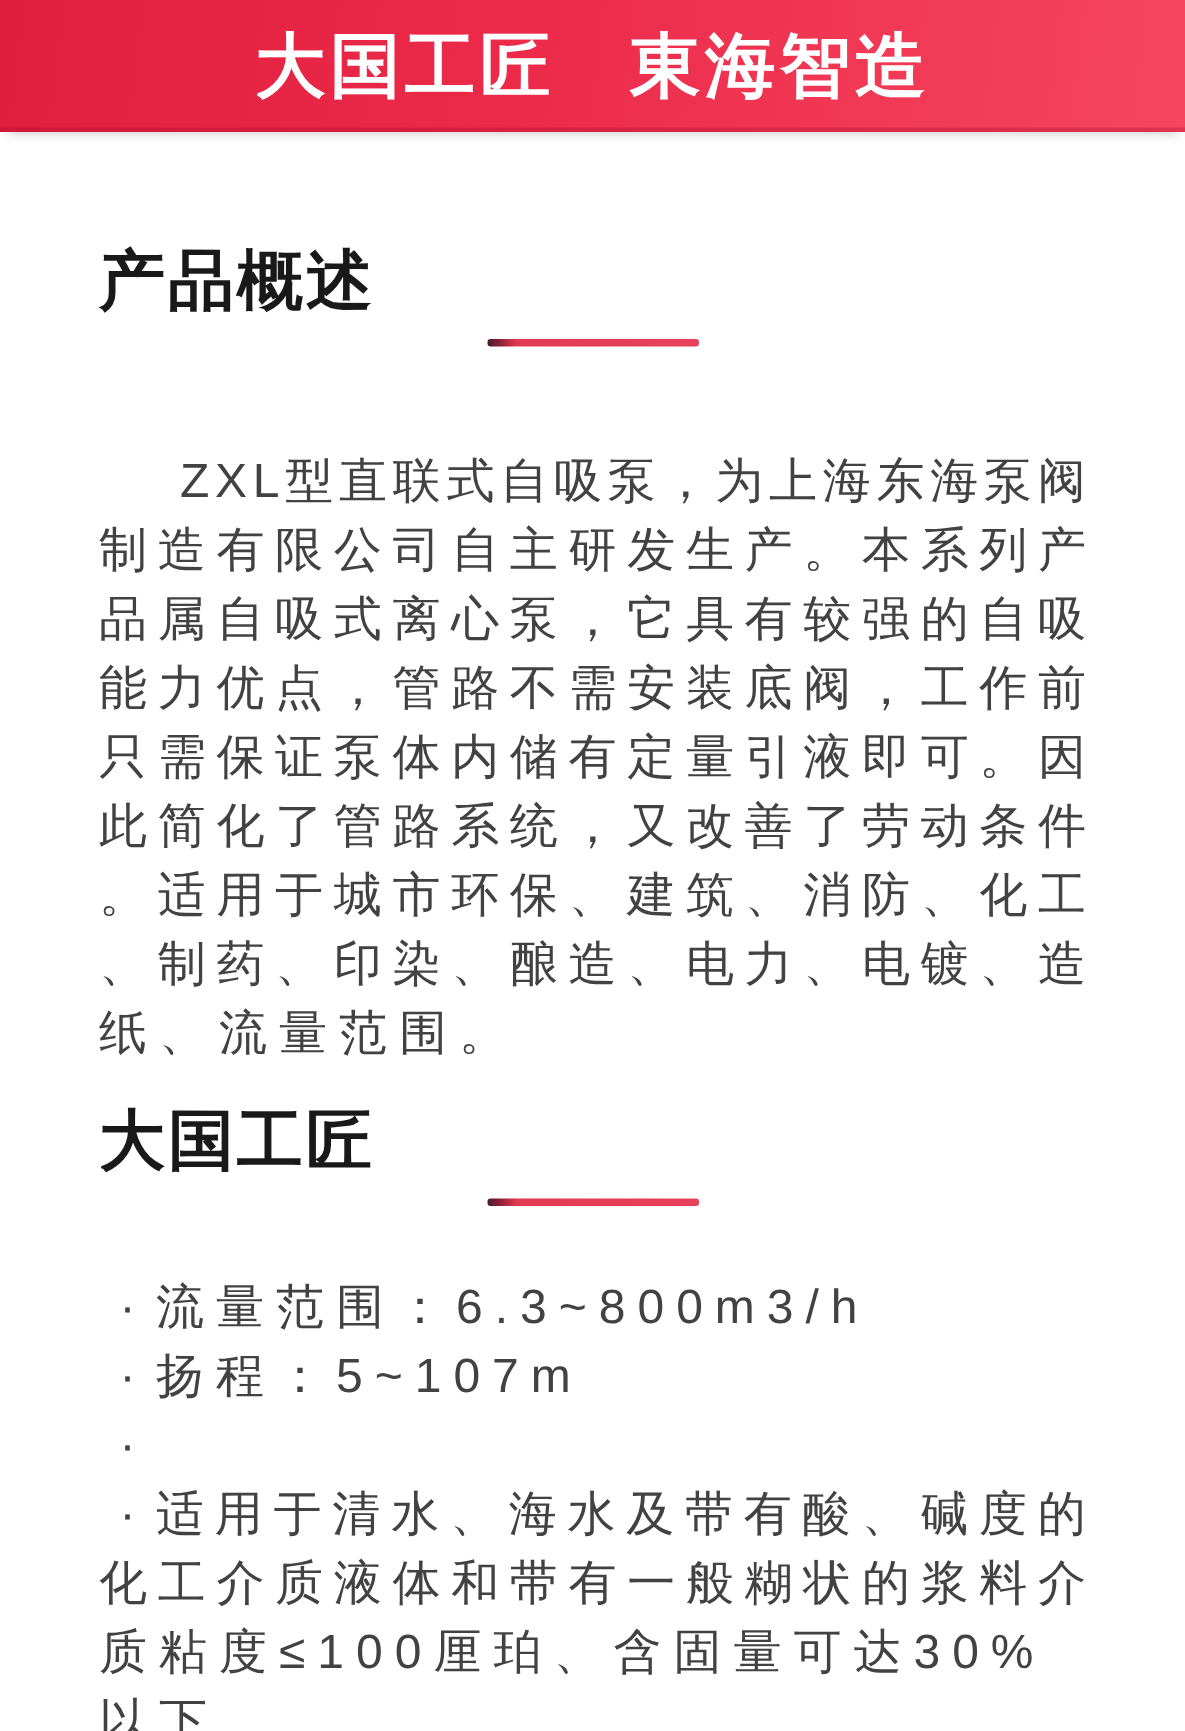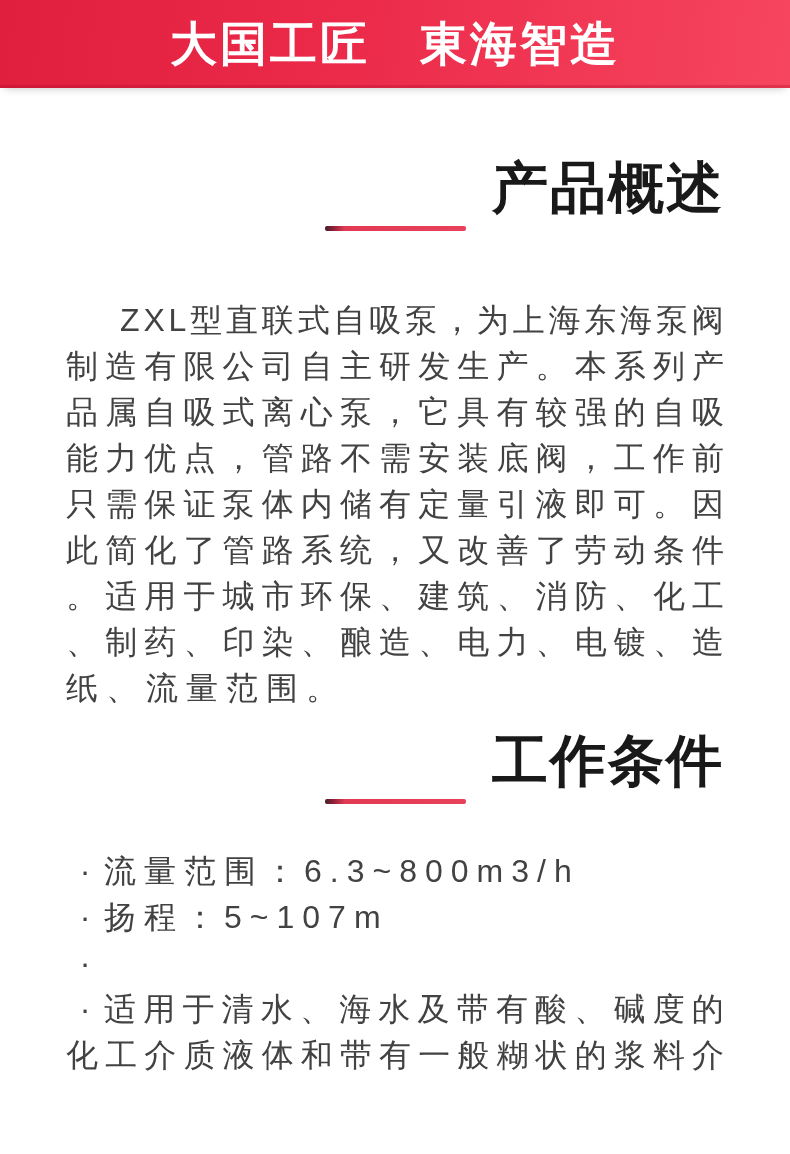--- a/index.html
+++ b/index.html
@@ -19,22 +19,22 @@
   .banner-title{
     color:#ffffff;
     font-size:47px;
     font-weight:bold;
     letter-spacing:3px;
     white-space:nowrap;
   }
   .content{padding:0 66px;}
   .sec-title{
     margin:0;
-    text-align:right;
-    font-size:56px;
+    text-align:left;
+    font-size:44px;
     line-height:52px;
     font-weight:bold;
     color:#191919;
     letter-spacing:2px;
   }
   .mt-overview{margin-top:74px;}
   .mt-conditions{margin-top:24px;}
   .underline{
     width:141px;height:5px;
     margin:12px auto 0;
@@ -233,21 +233,21 @@
             <span>电</span>
             <span>镀</span>
             <span>、</span>
             <span>造</span>
           </div>
         <div class="pline plain">纸、流量范围。</div>
       </div>
     </section>
 
     <section>
-      <h2 class="sec-title mt-conditions">工作条件</h2>
+      <h2 class="sec-title mt-conditions">大国工匠</h2>
       <div class="underline"></div>
 
       <div class="bullets">
 
         <div class="brow">
           <span class="dot">·</span>
           <span class="plain">流量范围：6.3~800m3/h</span>
         </div>
 
         <div class="brow">
@@ -292,19 +292,20 @@
             <span>有</span>
             <span>一</span>
             <span>般</span>
             <span>糊</span>
             <span>状</span>
             <span>的</span>
             <span>浆</span>
             <span>料</span>
             <span>介</span>
           </div>
+        <div class="cont plain">质粘度≤100厘珀、含固量可达30%以下</div>
 
       </div>
     </section>
 
   </main>
 
 </div>
 
 </body></html>

